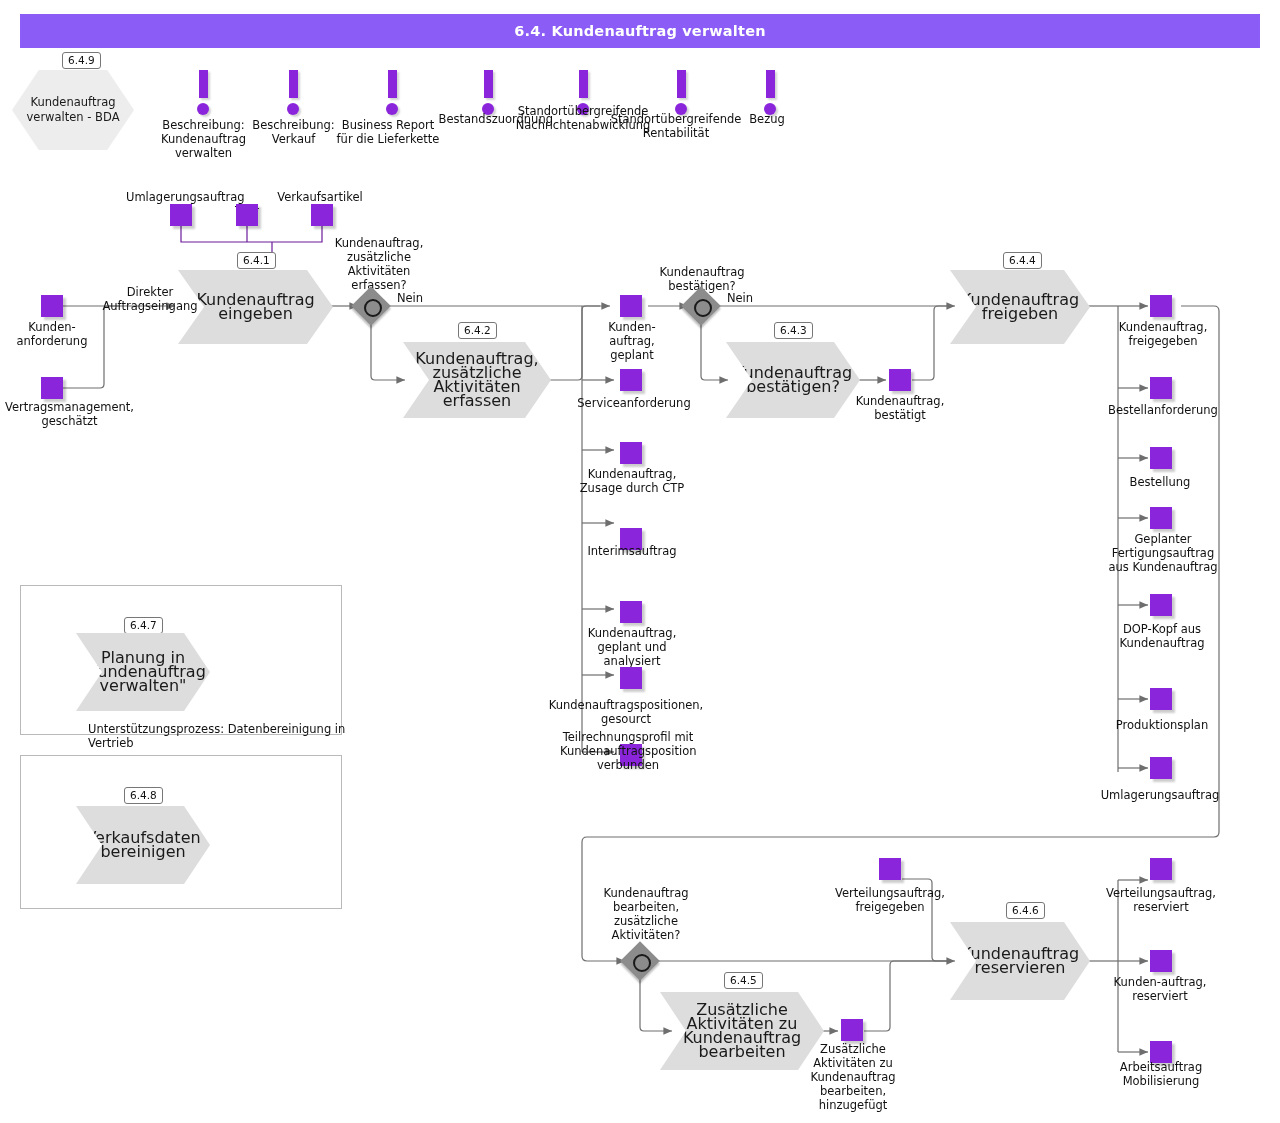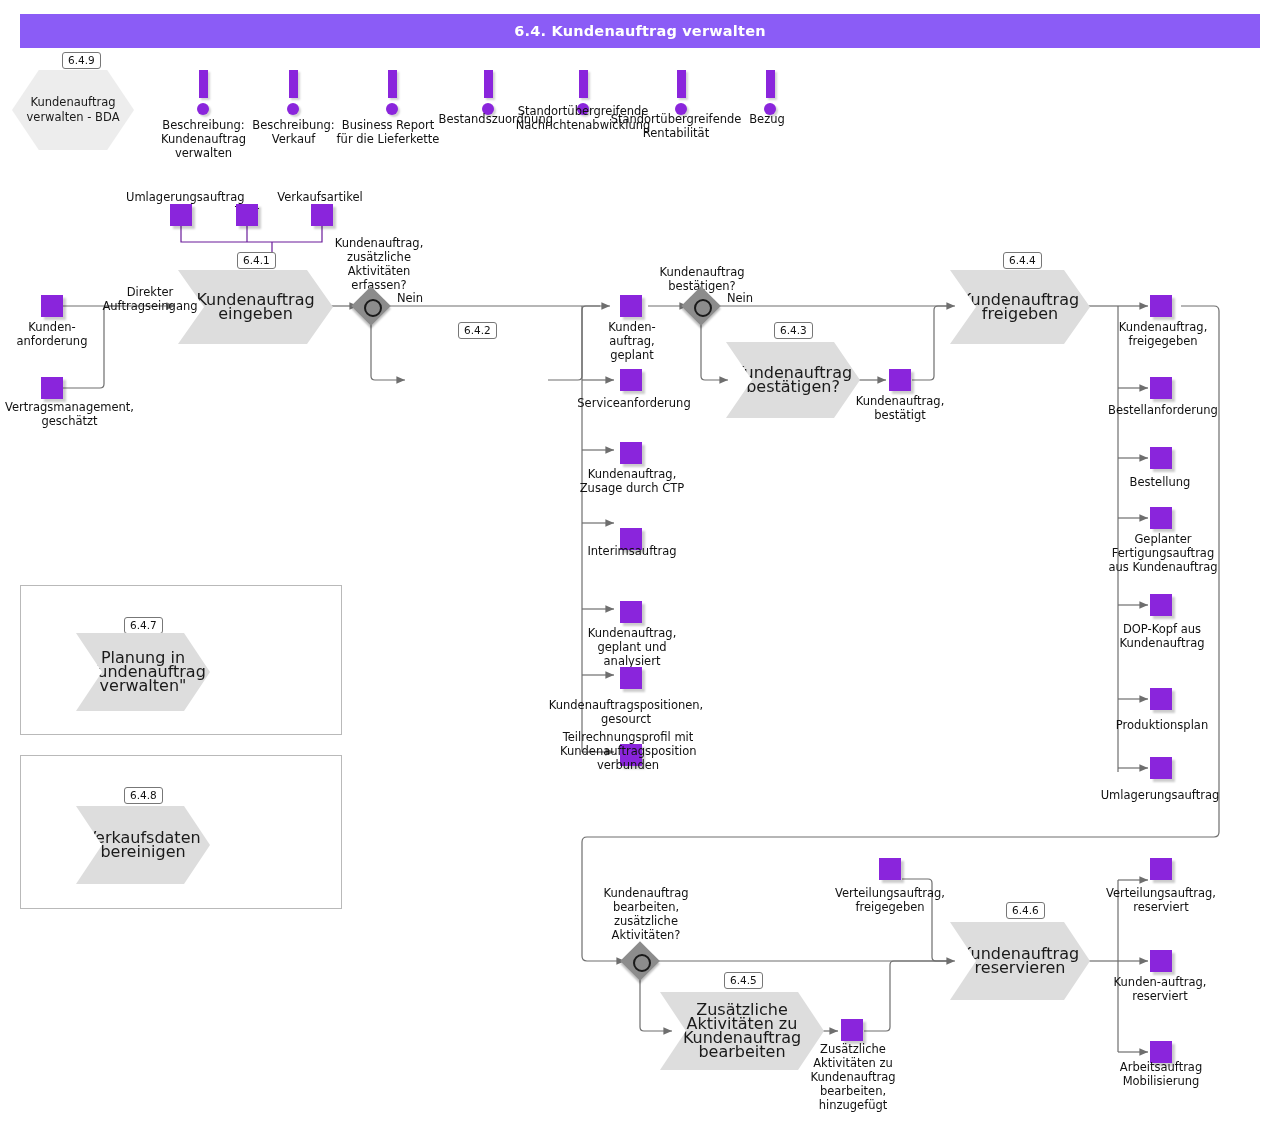--- a/index.html
+++ b/index.html
@@ -236,20 +236,23 @@
   </div>
 
   <div class="lbl" style="left:327px;top:236px;width:104px;">Kundenauftrag, zusätzliche Aktivitäten erfassen?</div>
   <div class="gw" style="left:357px;top:292px;">
       <div class="dia"></div>
       <div class="ring"></div>
     </div>
   <div class="lbl" style="left:390px;top:291px;width:40px;">Nein</div>
 
   <div class="chip" style="left:458px;top:322px;">6.4.2</div>
+  <div class="fn" style="left:403px;top:342px;width:148px;height:76px;">
+    <span>Kundenauftrag, zusätzliche Aktivitäten erfassen</span>
+  </div>
 
   <div class="ev" style="left:620px;top:295px;"></div>
   <div class="lbl" style="left:590px;top:320px;width:84px;">Kunden-auftrag, geplant</div>
 
   <div class="ev" style="left:620px;top:369px;"></div>
   <div class="lbl" style="left:569px;top:396px;width:130px;">Serviceanforderung</div>
 
   <div class="ev" style="left:620px;top:442px;"></div>
   <div class="lbl" style="left:578px;top:467px;width:108px;text-align:center;">Kundenauftrag, Zusage durch CTP</div>
 
@@ -304,20 +307,21 @@
 
   <div class="ev" style="left:1150px;top:757px;"></div>
   <div class="lbl" style="left:1094px;top:788px;width:132px;">Umlagerungsauftrag</div>
 
   <div class="frame" style="left:20px;top:585px;width:320px;height:148px;"></div>
   <div class="chip" style="left:124px;top:617px;">6.4.7</div>
   <div class="fn" style="left:76px;top:633px;width:134px;height:78px;">
     <span>Planung in "Kundenauftrag verwalten"</span>
   </div>
 
+  <div class="lbl left" style="left:88px;top:722px;width:280px;">Unterstützungsprozess: Datenbereinigung in Vertrieb</div>
   <div class="frame" style="left:20px;top:755px;width:320px;height:152px;"></div>
   <div class="chip" style="left:124px;top:787px;">6.4.8</div>
   <div class="fn" style="left:76px;top:806px;width:134px;height:78px;">
     <span>Verkaufsdaten bereinigen</span>
   </div>
 
   <div class="lbl" style="left:587px;top:886px;width:118px;">Kundenauftrag bearbeiten, zusätzliche Aktivitäten?</div>
   <div class="gw" style="left:626px;top:947px;">
       <div class="dia"></div>
       <div class="ring"></div>

